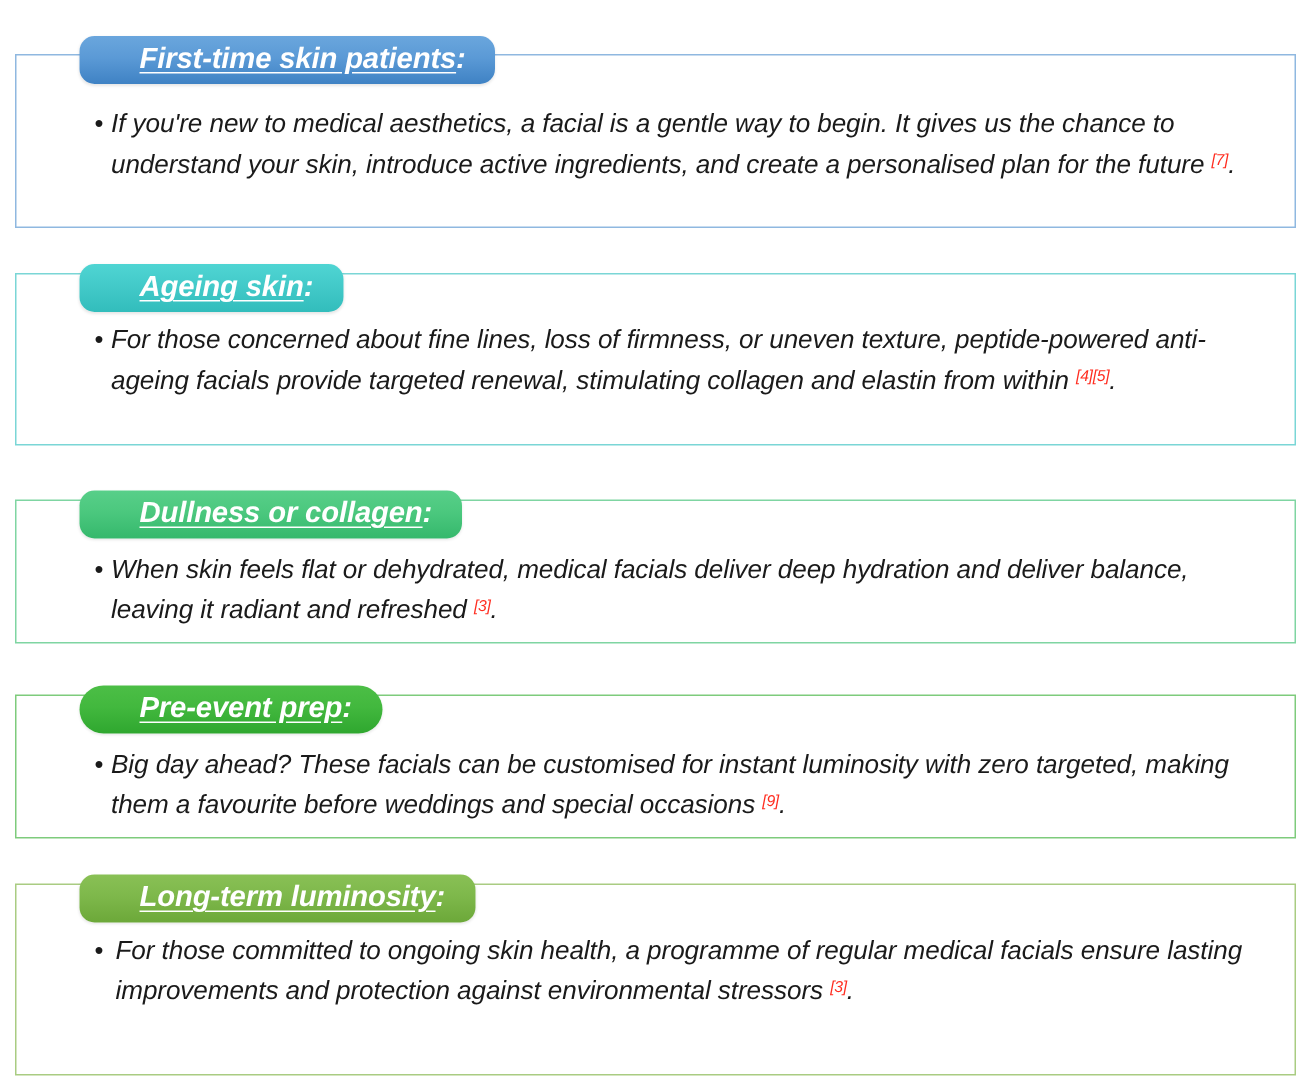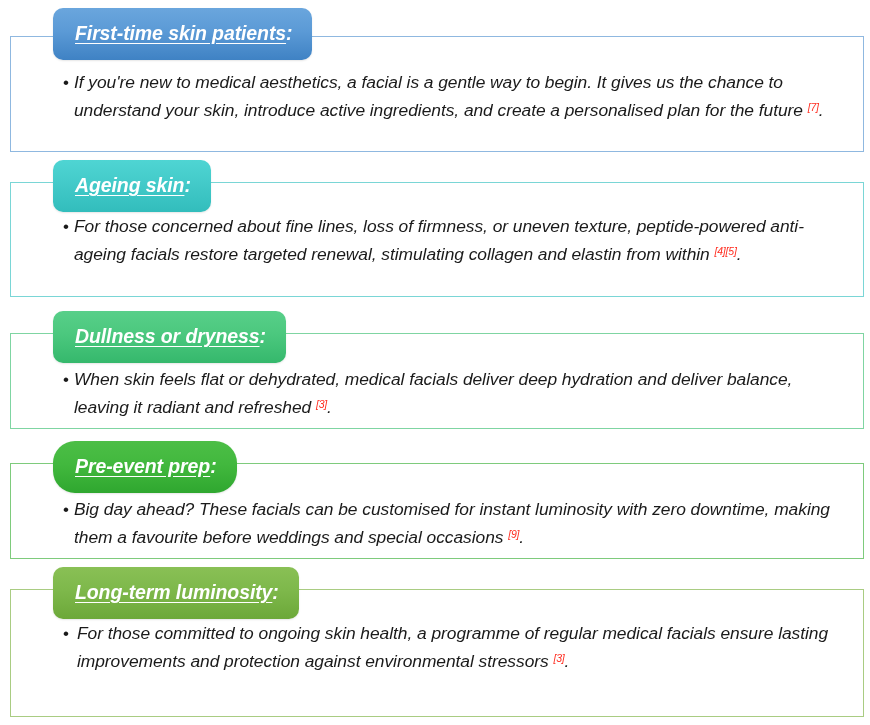--- a/index.html
+++ b/index.html
@@ -37,27 +37,27 @@
     width: 854px;
     box-sizing: border-box;
     border: 1px solid #8fb8e0;
     background: #ffffff;
   }
 
   
   .pill {
     position: absolute;
     left: 53px;
-    top: 0;
-    height: 52px;
+    top: 16px;
+    height: 32px;
     border-radius: 10px;
     box-sizing: border-box;
     display: flex;
     align-items: center;
-    padding: 0 20px 0 22px;
+    padding: 0 20px 0 40px;
     z-index: 3;
     box-shadow: 0 1px 2px rgba(0,0,0,0.10);
   }
 
   .pill-text {
     color: #ffffff;
     font-size: 19.5px;
     font-weight: bold;
     font-style: italic;
     letter-spacing: -0.1px;
@@ -175,47 +175,47 @@
   </section>
 
   <section class="block" id="block-2">
     <div class="block-box"></div>
     <div class="pill">
       <span class="pill-text"><span class="u">Ageing skin</span><span class="colon">:</span></span>
     </div>
     <div class="body-wrap">
       <div class="bullet-row">
         <span class="bullet-dot">•</span>
-        <span class="bullet-body"><span>For those concerned about fine lines, loss of firmness, or uneven texture, peptide-powered anti-ageing facials restore targeted renewal, stimulating collagen and elastin from within </span><span class="cite">[4][5]</span><span>.</span></span>
+        <span class="bullet-body"><span>For those concerned about fine lines, loss of firmness, or uneven texture, peptide-powered anti-ageing facials provide targeted renewal, stimulating collagen and elastin from within </span><span class="cite">[4][5]</span><span>.</span></span>
       </div>
     </div>
   </section>
 
   <section class="block" id="block-3">
     <div class="block-box"></div>
     <div class="pill">
-      <span class="pill-text"><span class="u">Dullness or dryness</span><span class="colon">:</span></span>
+      <span class="pill-text"><span class="u">Dullness or collagen</span><span class="colon">:</span></span>
     </div>
     <div class="body-wrap">
       <div class="bullet-row">
         <span class="bullet-dot">•</span>
         <span class="bullet-body"><span>When skin feels flat or dehydrated, medical facials deliver deep hydration and deliver balance, leaving it radiant and refreshed </span><span class="cite">[3]</span><span>.</span></span>
       </div>
     </div>
   </section>
 
   <section class="block" id="block-4">
     <div class="block-box"></div>
     <div class="pill">
       <span class="pill-text"><span class="u">Pre-event prep</span><span class="colon">:</span></span>
     </div>
     <div class="body-wrap">
       <div class="bullet-row">
         <span class="bullet-dot">•</span>
-        <span class="bullet-body"><span>Big day ahead? These facials can be customised for instant luminosity with zero downtime, making them a favourite before weddings and special occasions </span><span class="cite">[9]</span><span>.</span></span>
+        <span class="bullet-body"><span>Big day ahead? These facials can be customised for instant luminosity with zero targeted, making them a favourite before weddings and special occasions </span><span class="cite">[9]</span><span>.</span></span>
       </div>
     </div>
   </section>
 
   <section class="block" id="block-5">
     <div class="block-box"></div>
     <div class="pill">
       <span class="pill-text"><span class="u">Long-term luminosity</span><span class="colon">:</span></span>
     </div>
     <div class="body-wrap">

